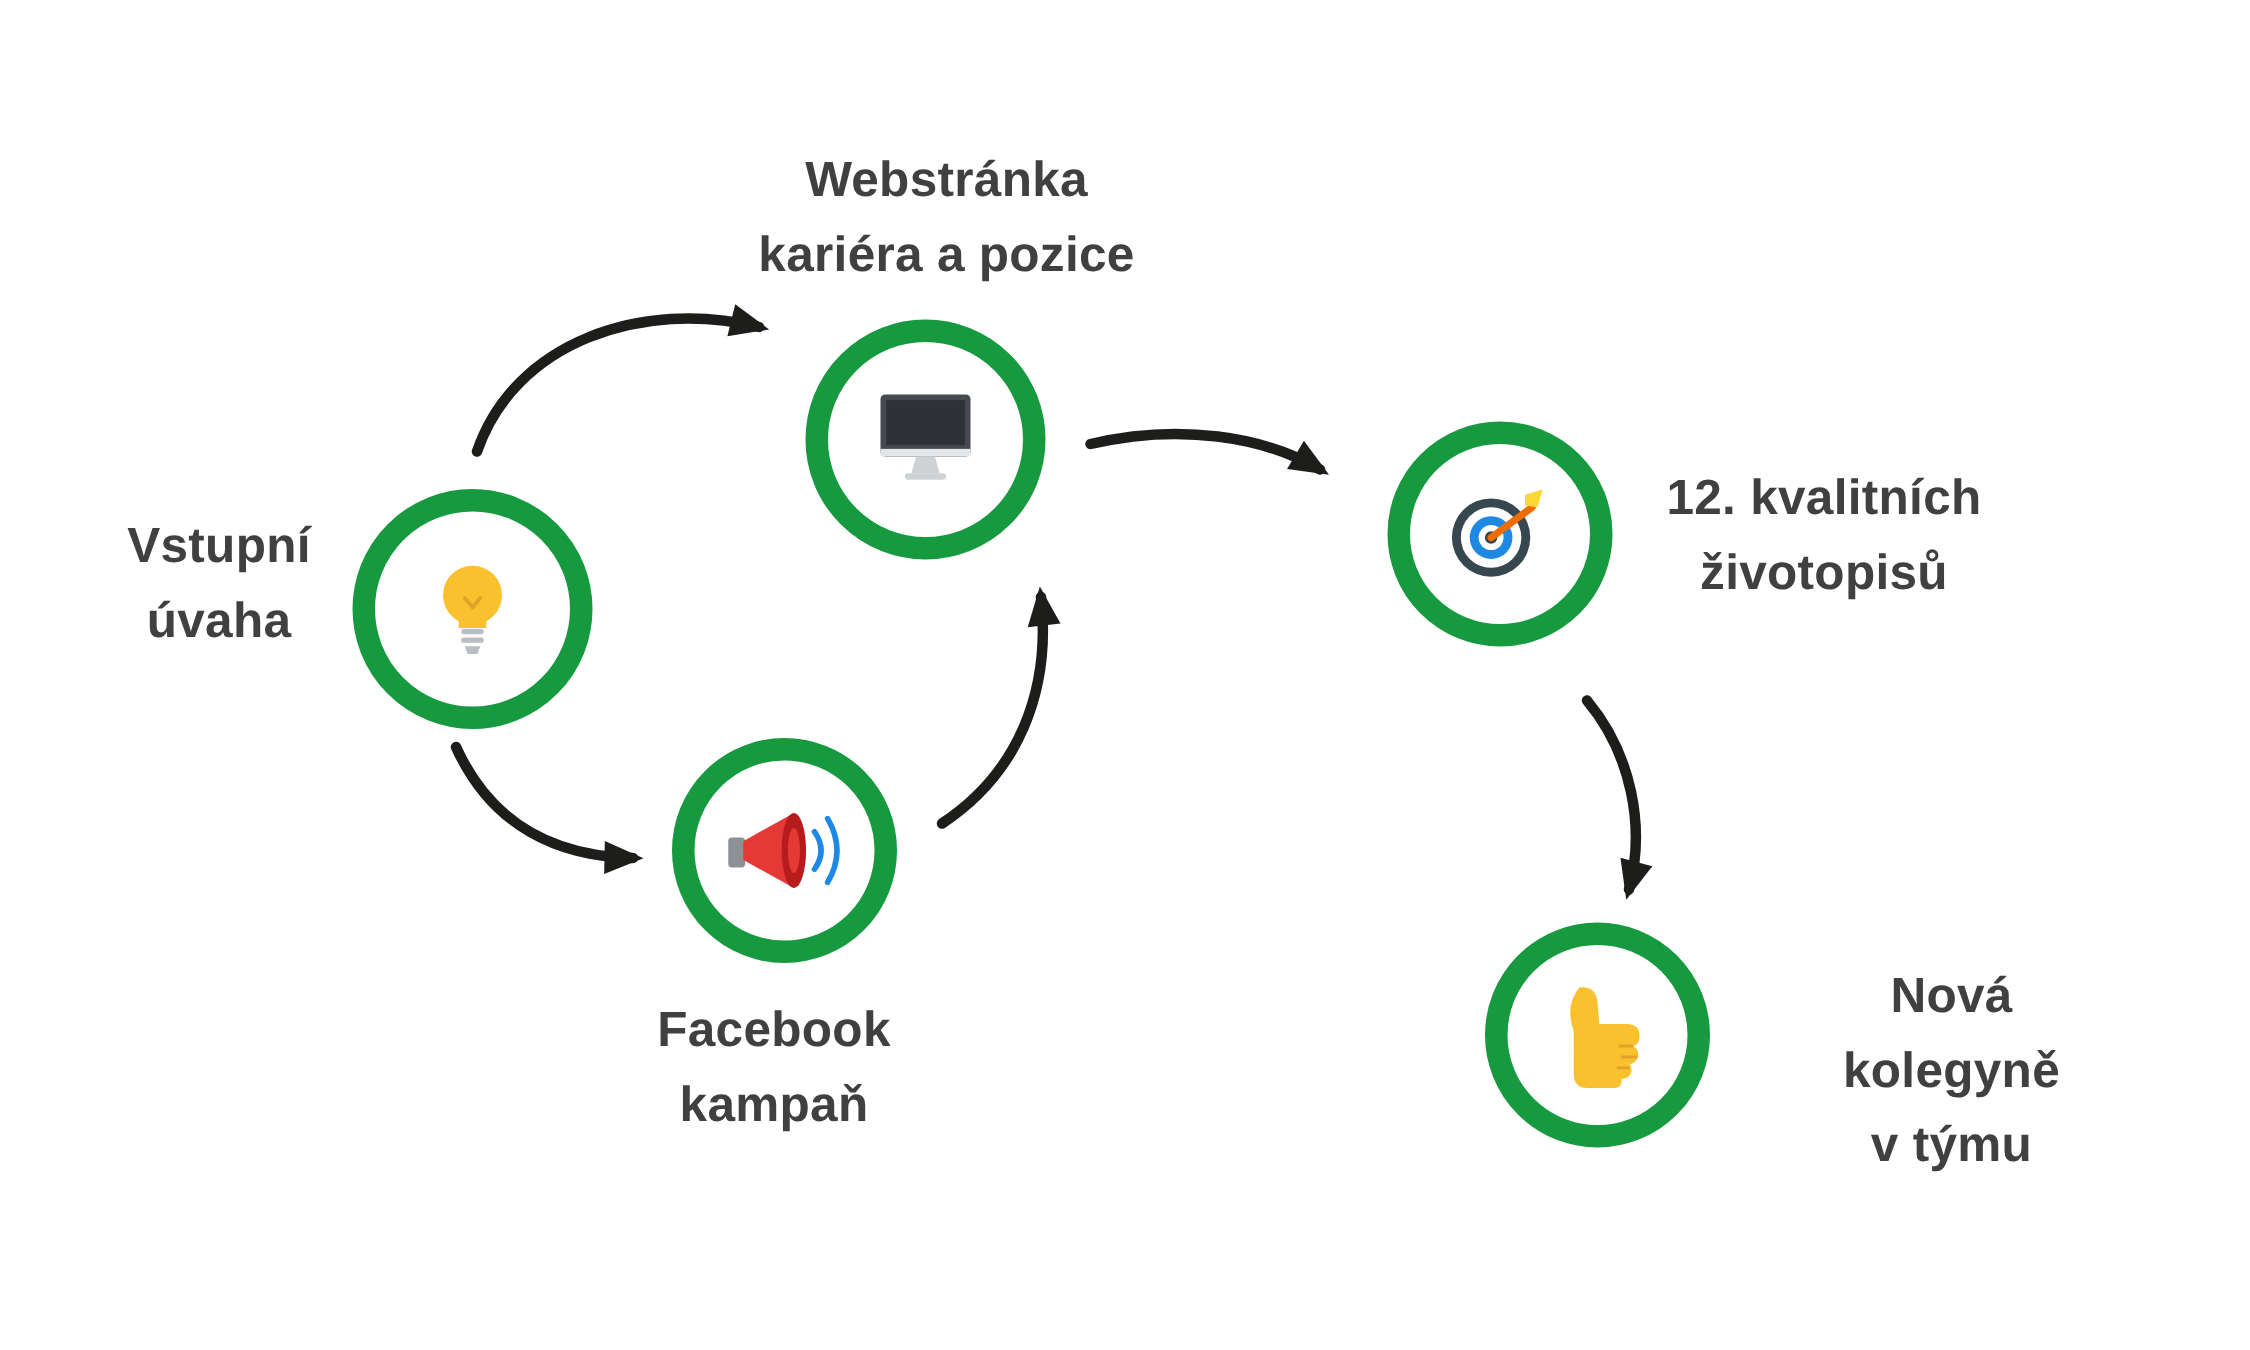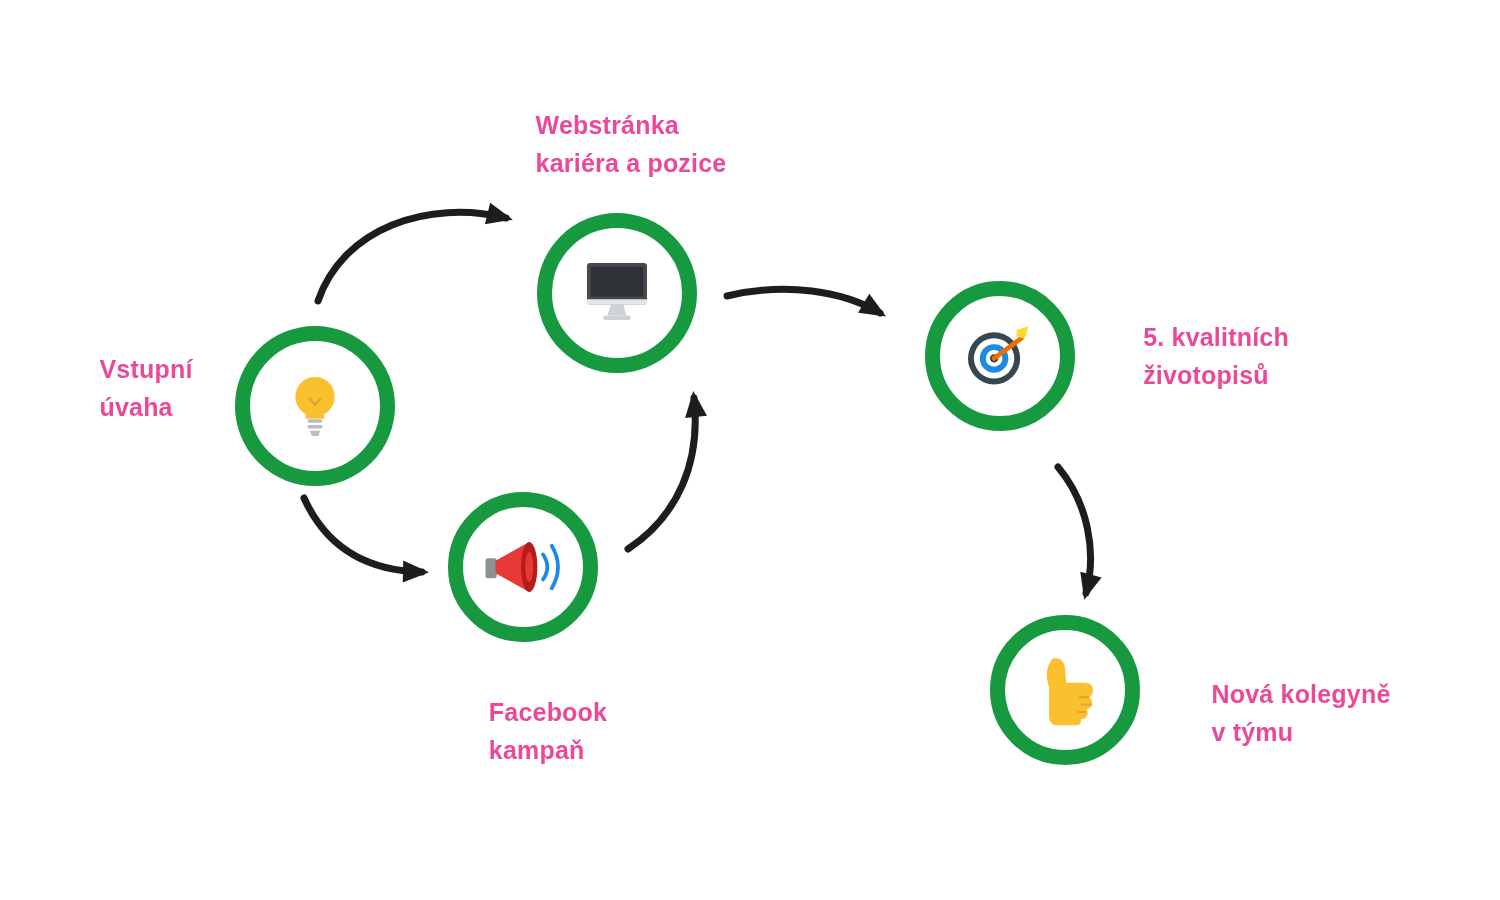--- a/index.html
+++ b/index.html
@@ -24,38 +24,38 @@
     border: 15px solid #16993f;
     border-radius: 50%;
     background: #ffffff;
     display: flex;
     align-items: center;
     justify-content: center;
   }
   .node-label {
     position: absolute;
     transform: translate(-50%, -50%);
-    text-align: left;
-    font-size: 25px;
+    text-align: center;
+    font-size: 33px;
     font-weight: 700;
-    color: #ec4899;
+    color: #404040;
     line-height: 1.5;
     white-space: pre-line;
     letter-spacing: 0.2px;
   }
   
   .node-vstupni   { left: 235px; top: 326px; width: 160px; height: 160px; }
   .node-web       { left: 537px; top: 213px; width: 160px; height: 160px; }
   .node-facebook  { left: 448px; top: 492px; width: 150px; height: 150px; }
   .node-target    { left: 925px; top: 281px; width: 150px; height: 150px; }
   .node-thumbs    { left: 990px; top: 615px; width: 150px; height: 150px; }
   
   .label-vstupni   { left: 146px;  top: 388px; }
   .label-web       { left: 631px;  top: 144px; }
-  .label-facebook  { left: 548px;  top: 711px; margin-top: 20px; }
+  .label-facebook  { left: 516px;  top: 711px; }
   .label-target    { left: 1216px; top: 356px; }
   .label-thumbs    { left: 1301px; top: 696px; margin-top: 17px; }
   .icon { display: flex; align-items: center; justify-content: center; }
 </style>
 </head>
 <body>
 
 <div class="canvas">
 
   <svg class="arrows" viewBox="0 0 1500 900">
@@ -121,21 +121,21 @@
         <circle cx="27" cy="34" r="22" fill="#37474f"></circle>
         <circle cx="27" cy="34" r="17" fill="#ffffff"></circle>
         <circle cx="27" cy="34" r="12" fill="#1e88e5"></circle>
         <circle cx="27" cy="34" r="7" fill="#ffffff"></circle>
         <circle cx="27" cy="34" r="3.5" fill="#37474f"></circle>
         <path d="M27 34 L50 17" stroke="#ef6c00" stroke-width="4" stroke-linecap="round"></path>
         <path d="M46 10 l10 -3 l-3 10 l-7 -1 z" fill="#fdd835"></path>
       </svg>
     </span>
   </div>
-  <div class="node-label label-target">5. kvalitních
+  <div class="node-label label-target">12. kvalitních
 životopisů</div>
 
   <div class="node node-thumbs">
     <span class="icon">
       <svg viewBox="0 0 64 64" width="78" height="78">
         <path d="M19 30 q-5 -14 3 -24 q9 -1 10 8 l1 12 h15 q7 0 7 6.5 q0 4.5 -3.5 5.5 q3.5 2 2.5 6 q-1 3.5 -4.5 4 q2 2.5 0.5 5.5 q-1.5 2.5 -5 2.5 q1 5 -4.5 5 h-14 q-8 0 -7.5 -9 Z" fill="#fbc02d"></path>
         <path d="M51.5 38 h-8 M54 44 h-9 M49.5 50 h-7" stroke="#e0a32a" stroke-width="1.6" fill="none"></path>
       </svg>
     </span>
   </div>

